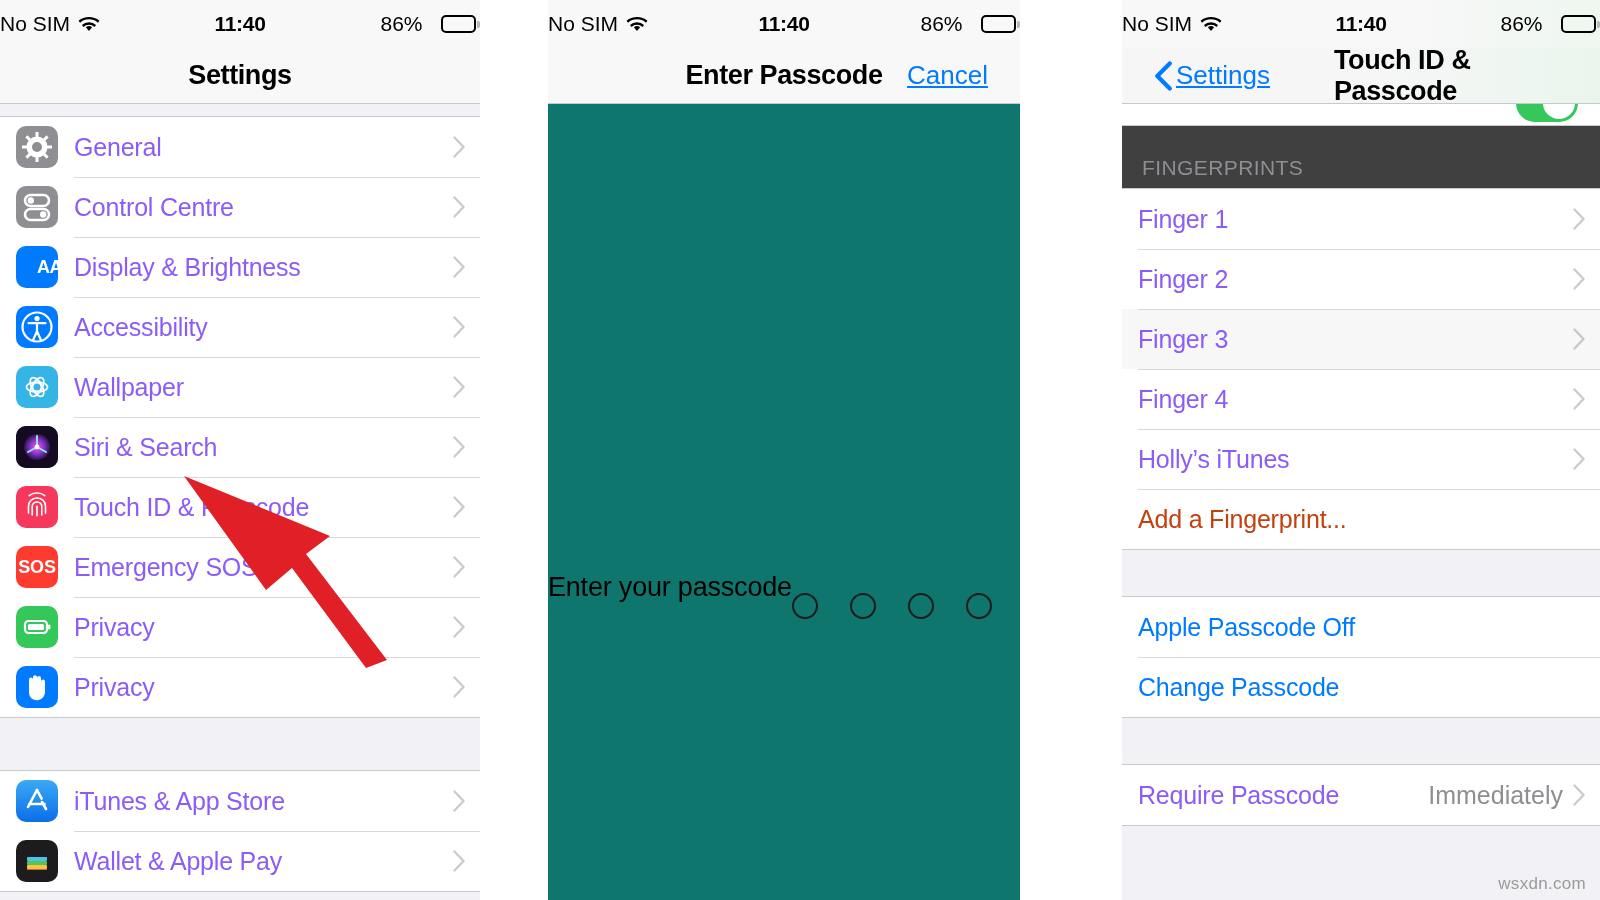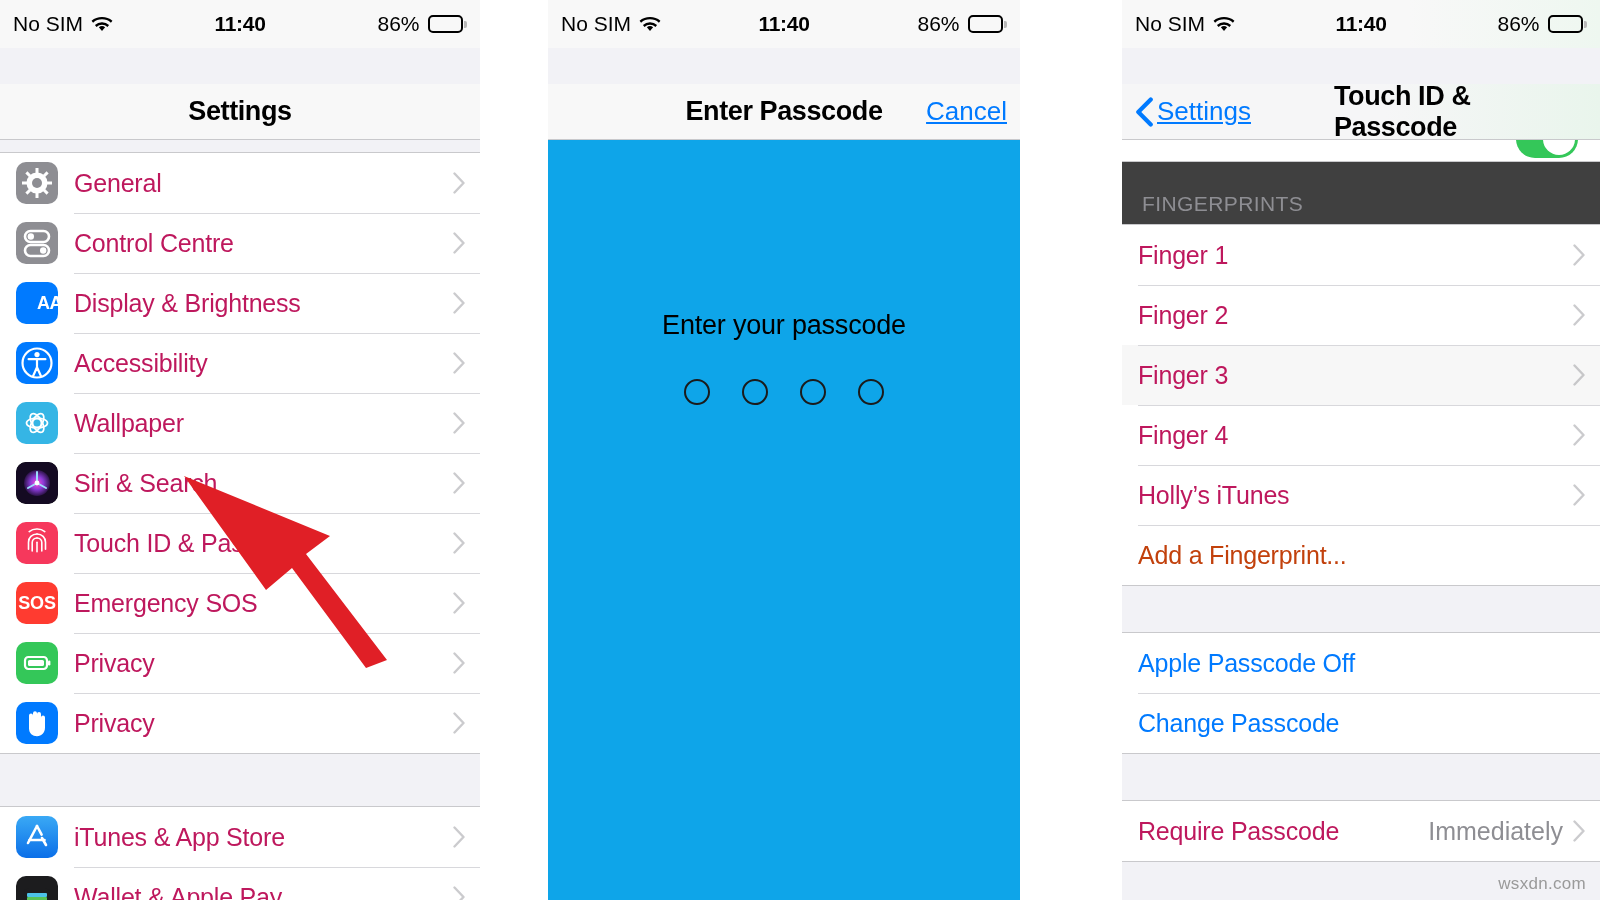--- a/index.html
+++ b/index.html
@@ -18,43 +18,42 @@
     overflow: hidden;
   }
   #panel-settings  { left: 0px;    width: 480px; }
   #panel-passcode  { left: 548px;  width: 472px; }
   #panel-touchid   { left: 1122px; width: 478px; }
 
   
   .statusbar {
     position: relative; height: 48px; background: #f8f8f8;
     display: flex; align-items: center;
-    padding: 0 13px; font-size: 21px; font-weight: 500; color:#000;
+    padding: 0 0; font-size: 21px; font-weight: 500; color:#000;
   }
   .sb-left { display:flex; align-items:center; gap:8px; flex: 0 0 auto; }
   .sb-center { position:absolute; left:0; right:0; text-align:center;
                font-size:21px; font-weight:700; letter-spacing:-0.3px; pointer-events:none;}
-  .sb-right { margin-left:auto; display:flex; align-items:center; gap:8px; z-index:2;}
+  .sb-right { margin-left:auto; display:flex; align-items:center; gap:18px; z-index:2;}
   .wifi { width:22px; height:17px; display:block; }
   .battery-wrap { display:flex; align-items:center; }
   .battery {
     width: 35px; height: 18px; border: 2px solid #000; border-radius: 5px;
     position: relative; padding: 2px;
   }
   .battery .fill { background:#000; height:100%; border-radius:2px; }
   .battery-cap {
     width:3px; height:7px; background:#b8b8b8; border-radius:0 2px 2px 0; margin-left:1.5px;
   }
 
   
   .navbar {
     position: relative; height: 56px; background:#f8f8f8;
-    display:flex; align-items:center; padding: 0 13px;
+    display:flex; align-items:center; padding: 0 32px;
     border-bottom: 1px solid #c9c9cc;
-    margin-top: 36px;
   }
   .navbar.tint {
     background: linear-gradient(to right, #f6f6f7 55%, #e9f5ec 100%);
   }
   .nav-title {
     position:absolute; left:0; right:0; text-align:center;
     font-size: 27px; font-weight: 700; color:#000; letter-spacing:-0.4px;
     pointer-events:none;
   }
   .nav-title.offset { text-align:left; left: 212px; }
@@ -81,36 +80,36 @@
   .row.pressed { background:#f7f7f7; }
   .row + .row::before {
     content:""; position:absolute; left:74px; right:0; top:0; height:1px; background:#d8d8dc;
   }
   .row.noicon + .row.noicon::before { left:16px; }
   .row-icon {
     width:42px; height:42px; border-radius:10px; flex:0 0 auto;
     margin-right:16px; display:flex; align-items:center; justify-content:center;
     overflow:hidden; position:relative;
   }
-  .row-label { font-size:25px; color:#be185d; letter-spacing:-0.2px; white-space:nowrap; }
+  .row-label { font-size:25px; color:#8b5cf6; letter-spacing:-0.2px; white-space:nowrap; }
   .row-label.blue { color:#007aff; }
   .row-label.muted { color:#c2410c; }
   .row-value { margin-left:auto; font-size:25px; color:#8e8e93; padding-right:10px; }
   .chev { margin-left:auto; width:13px; height:22px; flex:0 0 auto; opacity:.45; }
   .row-value + .chev { margin-left:0; }
 
   .section-hdr {
     font-size:21px; color:#8e8e93; letter-spacing:.4px;
     padding: 30px 0 8px 20px; background:#404040;
   }
 
   
   .passcode-body {
-    height: calc(900px - 104px); background:#0ea5e9;
-    display:flex; flex-direction:column; align-items:center;
+    height: calc(900px - 104px); background:#0f766e;
+    display:flex; align-items:center;
     padding-top: 170px;
   }
   .passcode-prompt { font-size:27px; color:#000; letter-spacing:-0.2px; }
   .dots { display:flex; gap:32px; margin-top:38px; }
   .dot { width:26px; height:26px; border-radius:50%; border:2px solid #1b1b1b; }
 
   
   .toggle-peek {
     position:absolute; right:22px; top:-20px;
     width:62px; height:38px; border-radius:19px; background:#34c759;

